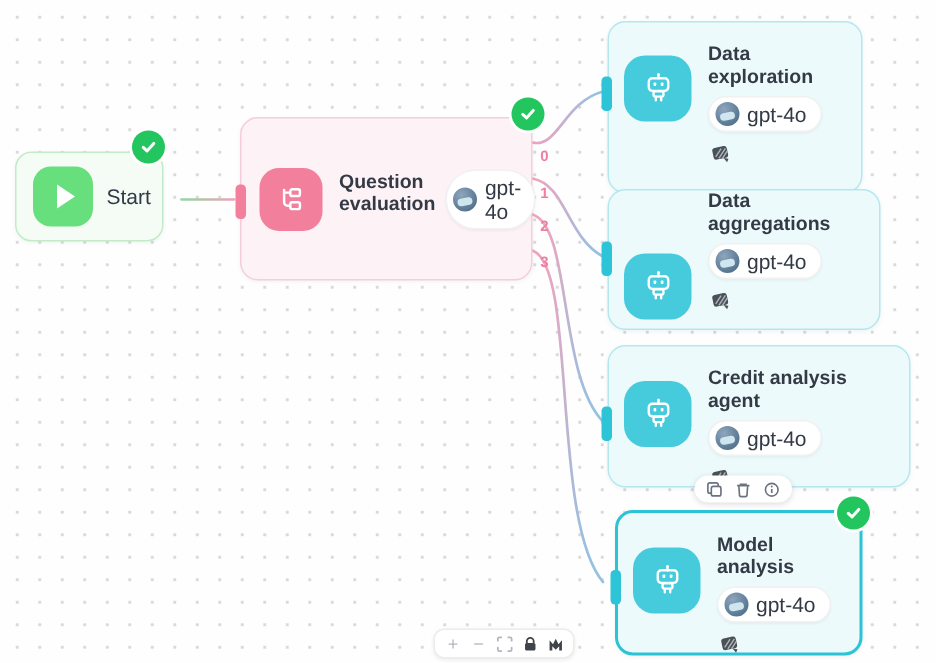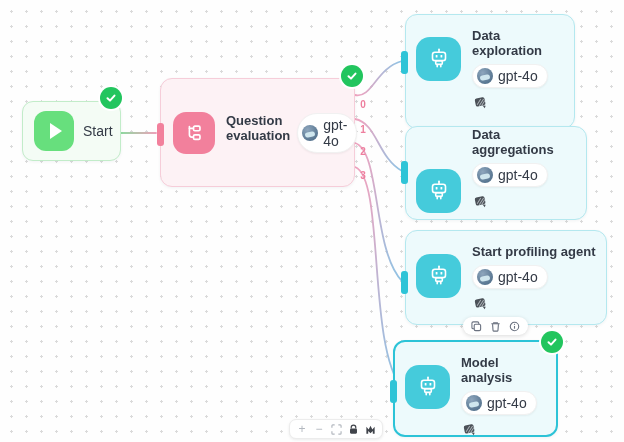--- a/index.html
+++ b/index.html
@@ -12,21 +12,21 @@
     position:absolute;inset:0;
     background-color:#fefefe;
     background-image:radial-gradient(#dadada 1px, transparent 1.1px);
     background-size:15px 15px;
     background-position:4px 4px;
   }
   svg.edges{position:absolute;inset:0;pointer-events:none;}
   .node{position:absolute;border-radius:12px;box-shadow:0 1px 3px rgba(40,60,80,.06);}
   
   .node.start{
-    left:22px;top:101px;width:99px;height:60px;
+    left:10px;top:101px;width:99px;height:60px;
     background:#f4fcf5;border:1px solid #c2ecc9;border-radius:11px;
     display:flex;align-items:center;gap:9px;padding-left:11px;box-sizing:border-box;
   }
   .play-icon{width:40px;height:40px;border-radius:12px;background:#67df7d;
     display:flex;align-items:center;justify-content:center;flex:0 0 auto;}
   .play-icon .tri{width:0;height:0;border-left:12px solid #fff;border-top:8px solid transparent;border-bottom:8px solid transparent;margin-left:3px;}
   .start-label{font-size:14px;color:#333a46;font-weight:500;}
   
   .node.classifier{
     left:160px;top:78px;width:195px;height:109px;
@@ -52,21 +52,21 @@
     display:flex;gap:11px;padding:9px 10px 6px 10px;box-sizing:border-box;
   }
   .node.agent.selected{border:2px solid #2cc3d7;}
   .agent-icon{width:45px;height:44px;border-radius:14px;background:#45cbdb;
     display:flex;align-items:center;justify-content:center;flex:0 0 auto;margin-top:15px;}
   .agent-col{display:flex;flex-direction:column;gap:6px;padding-top:4px;}
   .tag-icon{margin-top:1px;margin-left:1px;}
   .pos-de{left:405px;top:14px;width:170px;height:115px;}
   .pos-da{left:405px;top:126px;width:182px;height:94px;align-items:flex-end;}
   .pos-cp{left:405px;top:230px;width:202px;height:95px;}
-  .pos-ma{left:393px;top:340px;width:165px;height:97px;}
+  .pos-ma{left:410px;top:340px;width:165px;height:97px;}
   
   .handle{position:absolute;width:7px;height:23px;border-radius:3px;}
   .handle.pink{background:#f2809c;left:-4px;top:44px;}
   .handle.teal{background:#2ec4d7;left:-5px;}
   
   .check-badge{position:absolute;width:22px;height:22px;border-radius:50%;
     background:#22c55e;box-shadow:0 0 0 2px #fff;
     display:flex;align-items:center;justify-content:center;}
   
   .branch-num{position:absolute;font-size:10px;font-weight:700;color:#ee7f9e;width:10px;text-align:center;}
@@ -230,21 +230,21 @@
         <circle cx="12" cy="2.6" r="1" fill="#fff" stroke="none"></circle>
           <path d="M12 3.6 v1.6"></path>
         <rect x="5.5" y="5.2" width="13" height="8.4" rx="2.4"></rect>
         <rect x="8.7" y="8" width="1.8" height="2.4" rx=".5" fill="#fff" stroke="none"></rect>
         <rect x="13.5" y="8" width="1.8" height="2.4" rx=".5" fill="#fff" stroke="none"></rect>
         <rect x="8.7" y="13.8" width="6.6" height="3.6" rx="1.2"></rect>
         <path d="M10.2 17.6 v2.2 M13.8 17.6 v2.2"></path>
       </svg>
     </div>
     <div class="agent-col">
-      <div class="node-title">Start profiling agent</div>
+      <div class="node-title">Credit analysis agent</div>
       <div class="model-pill">
         <span class="model-icon"></span>
         <span class="model-name">gpt-4o</span>
       </div>
       <div class="tag-icon">
         <svg width="15" height="15" viewBox="0 0 16 16">
             <g transform="rotate(-12 8 8)">
               <rect x="2.5" y="3" width="10.5" height="8.5" rx="2" fill="#4b5158"></rect>
               <path d="M4 9.5 L9 4.5 M6 11 L12 5 M8.5 11.5 L13 7" stroke="#aeb4ba" stroke-width="1"></path>
             </g>

